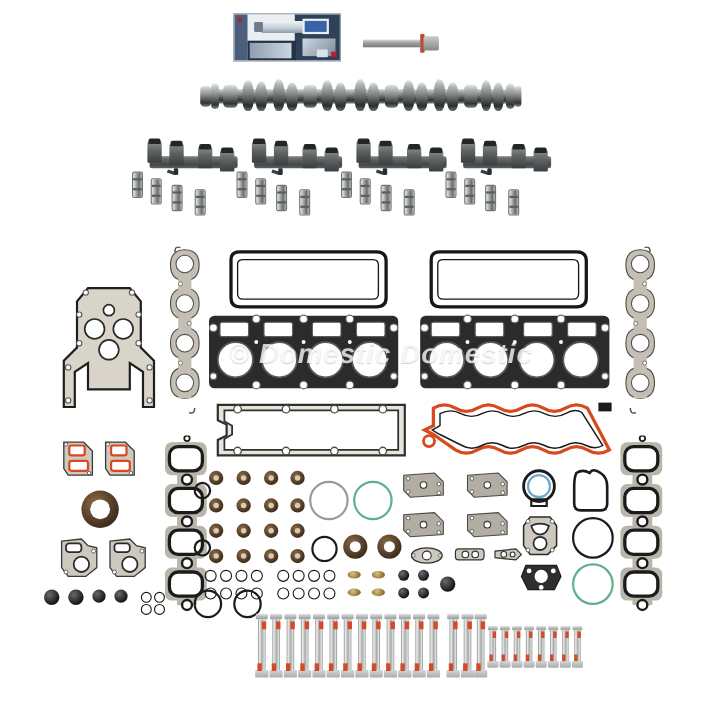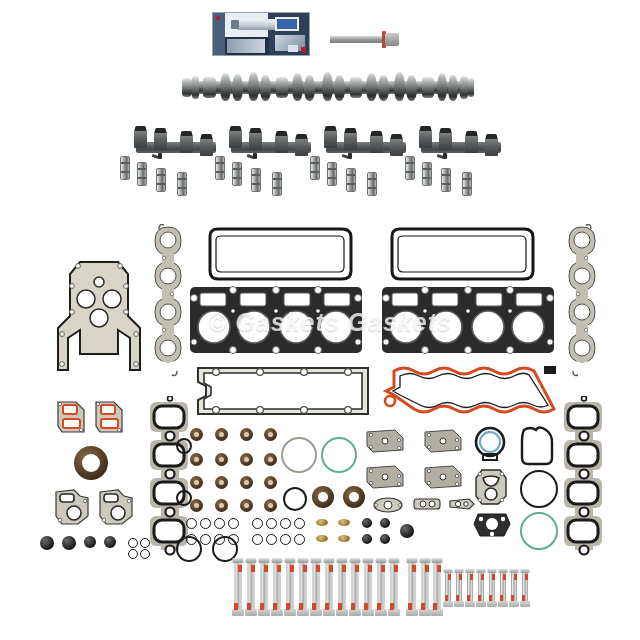--- a/index.html
+++ b/index.html
@@ -885,15 +885,15 @@
     </div>
     <div class="hb" style="left:77px;top:0px;width:10px;height:38px;">
       <div class="head" style="top:0;width:9px;height:4px;"></div>
       <div class="shank" style="top:4px;width:4px;height:28px;"></div>
       <div class="flange" style="top:32px;width:10px;height:6px;"></div>
       <div class="mark" style="left:5px;top:5px;width:3px;height:6px;"></div>
       <div class="mark" style="left:2px;top:26px;width:3px;height:6px;"></div>
     </div>
   </div>
 
-  <div class="watermark" style="left:208px;top:308px;">© Gaskets Gaskets</div>
+  <div class="watermark" style="left:208px;top:308px;">© Domestic Domestic</div>
 
 </div>
 
 </body></html>

